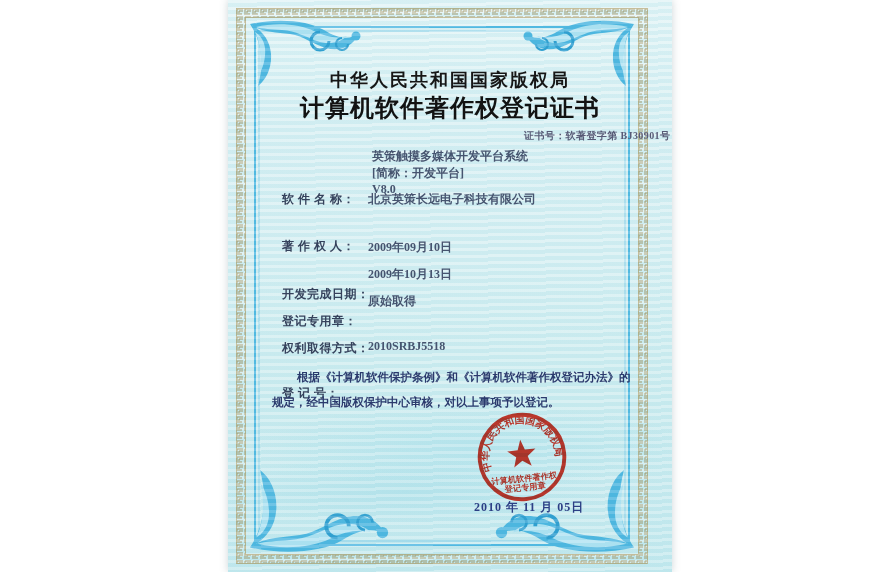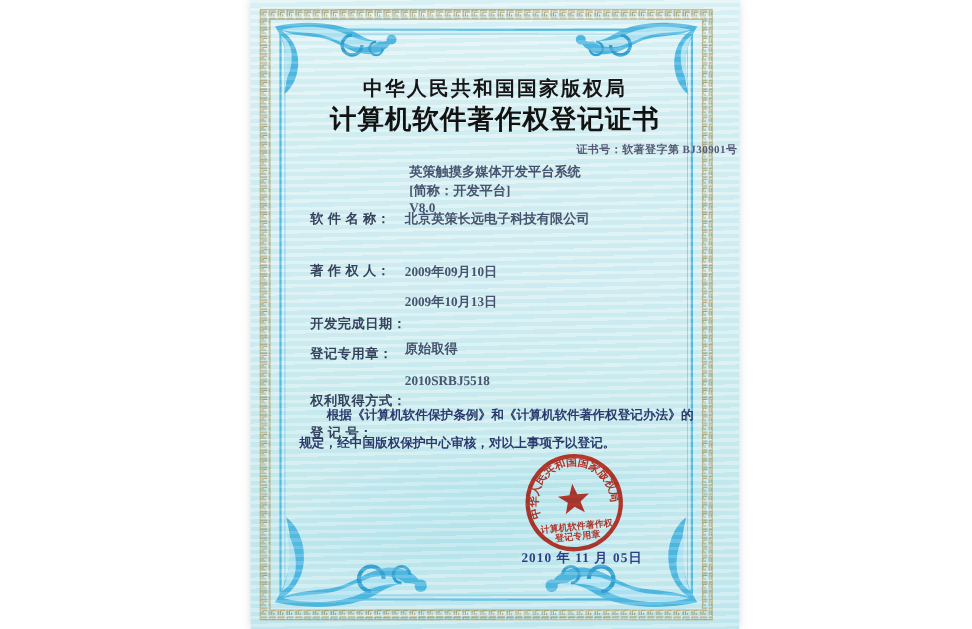--- a/index.html
+++ b/index.html
@@ -107,21 +107,21 @@
   </div>
   <div class="abs field" style="top:193px">
     <span class="lbl">著 作 权 人：</span><span class="val">北京英策长远电子科技有限公司</span>
   </div>
   <div class="abs field" style="top:241px">
     <span class="lbl">开发完成日期：</span><span class="val">2009年09月10日</span>
   </div>
   <div class="abs field" style="top:268px">
     <span class="lbl">登记专用章：</span><span class="val">2009年10月13日</span>
   </div>
-  <div class="abs field" style="top:311px">
+  <div class="abs field" style="top:295px">
     <span class="lbl">权利取得方式：</span><span class="val">原始取得</span>
   </div>
   <div class="abs field" style="top:340px">
     <span class="lbl">登  记  号：</span><span class="val">2010SRBJ5518</span>
   </div>
 
   <div class="abs stmt stmt1">根据《计算机软件保护条例》和《计算机软件著作权登记办法》的</div>
   <div class="abs stmt stmt2">规定，经中国版权保护中心审核，对以上事项予以登记。</div>
 
   <div class="abs issue-date">2010 年 11 月 05日</div>

